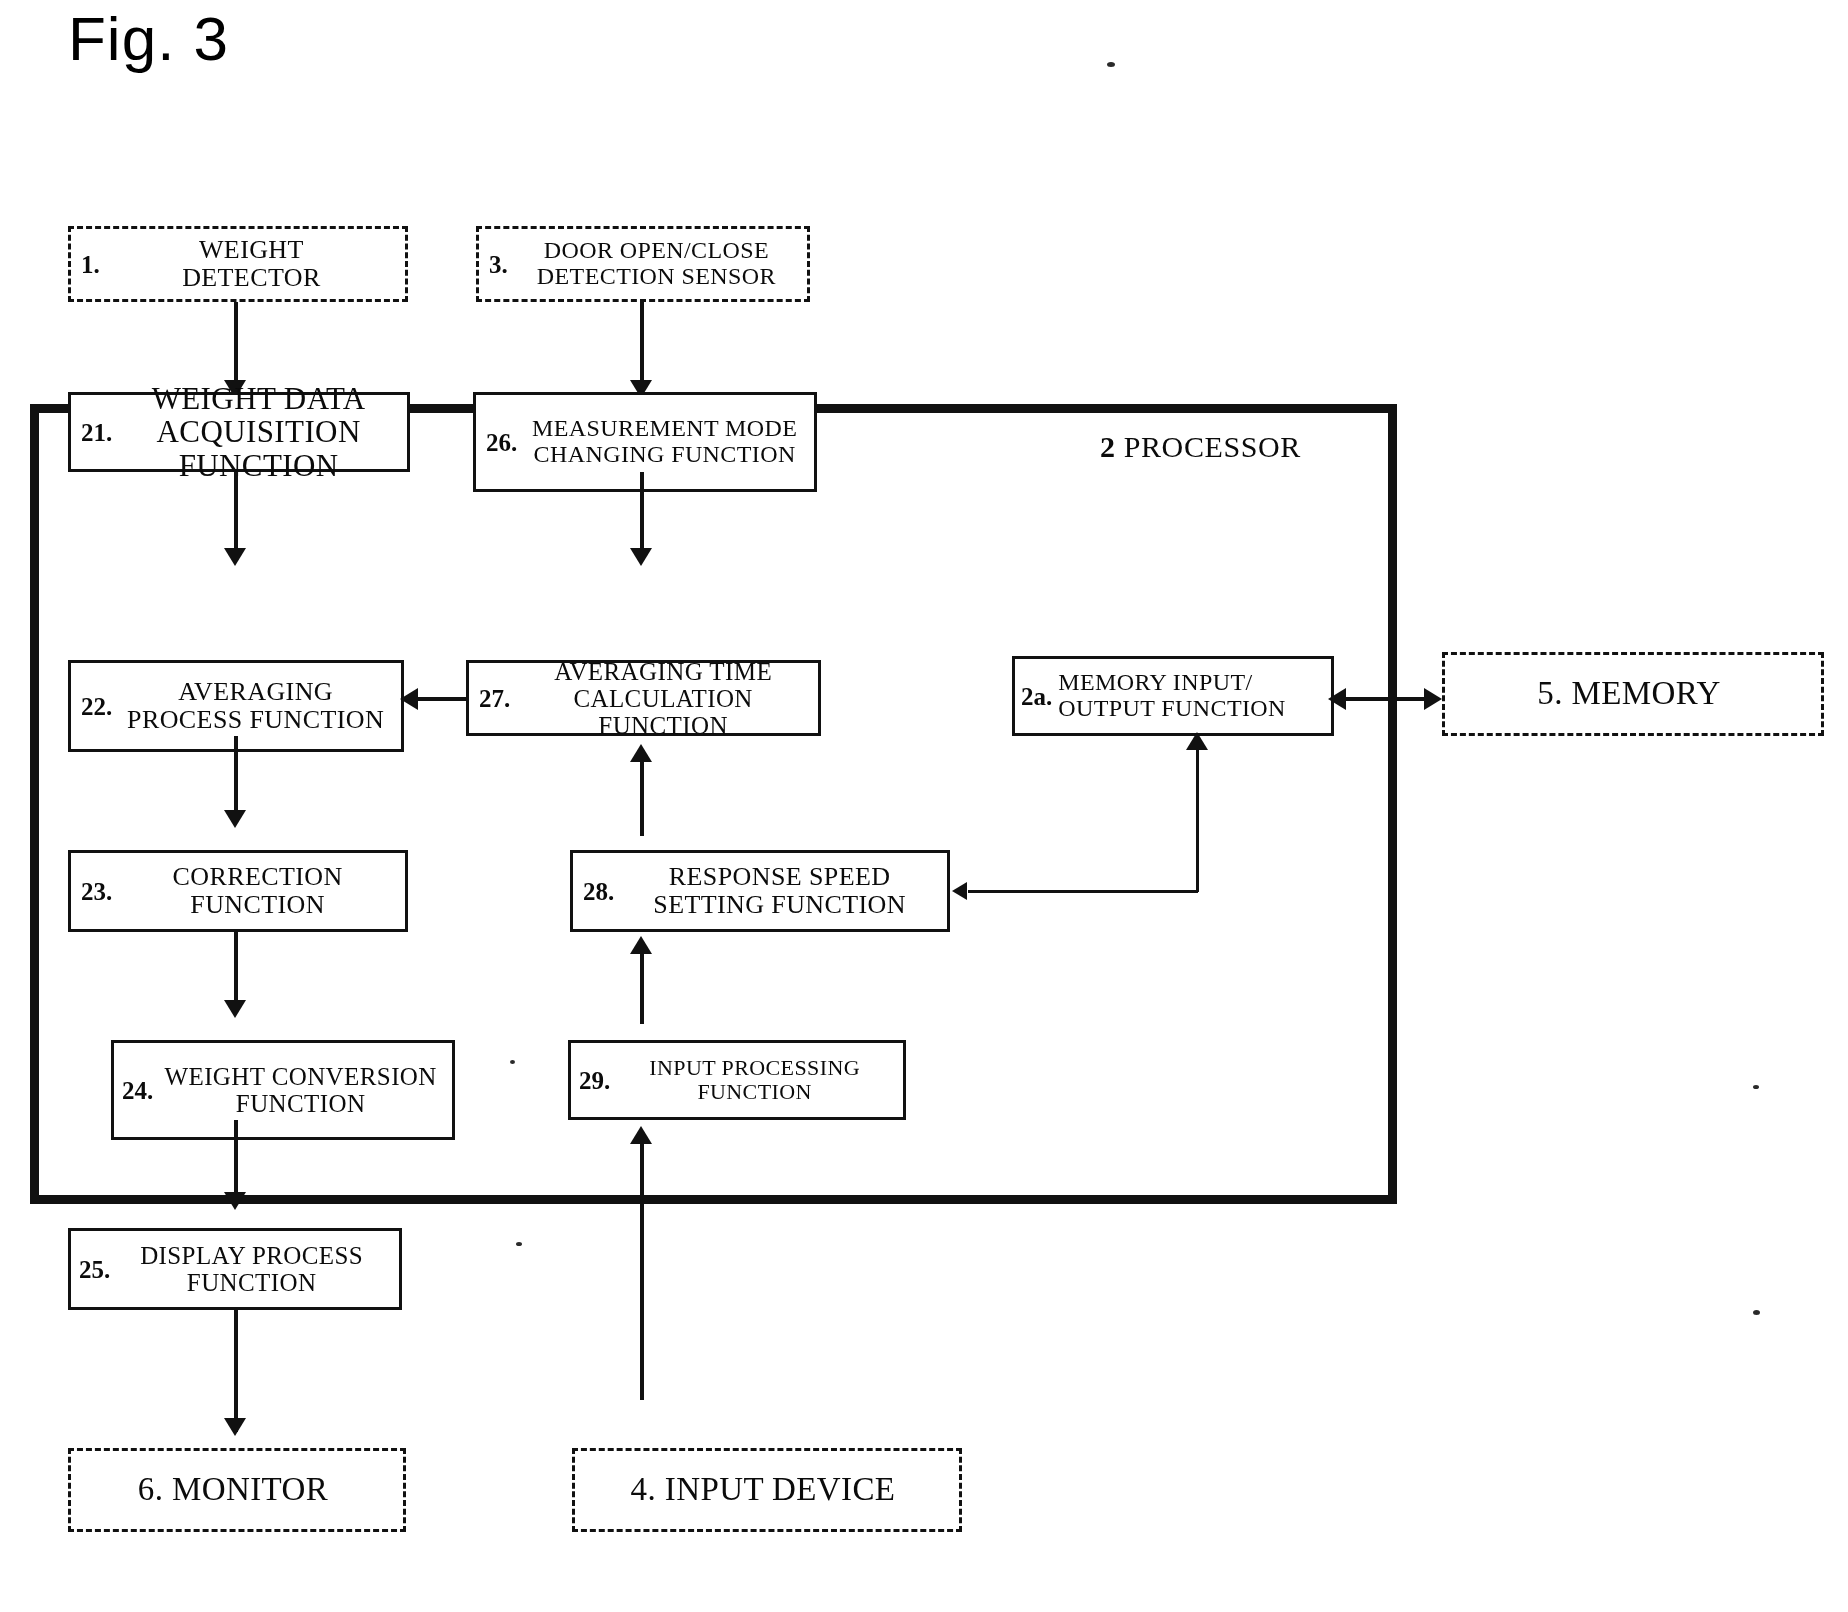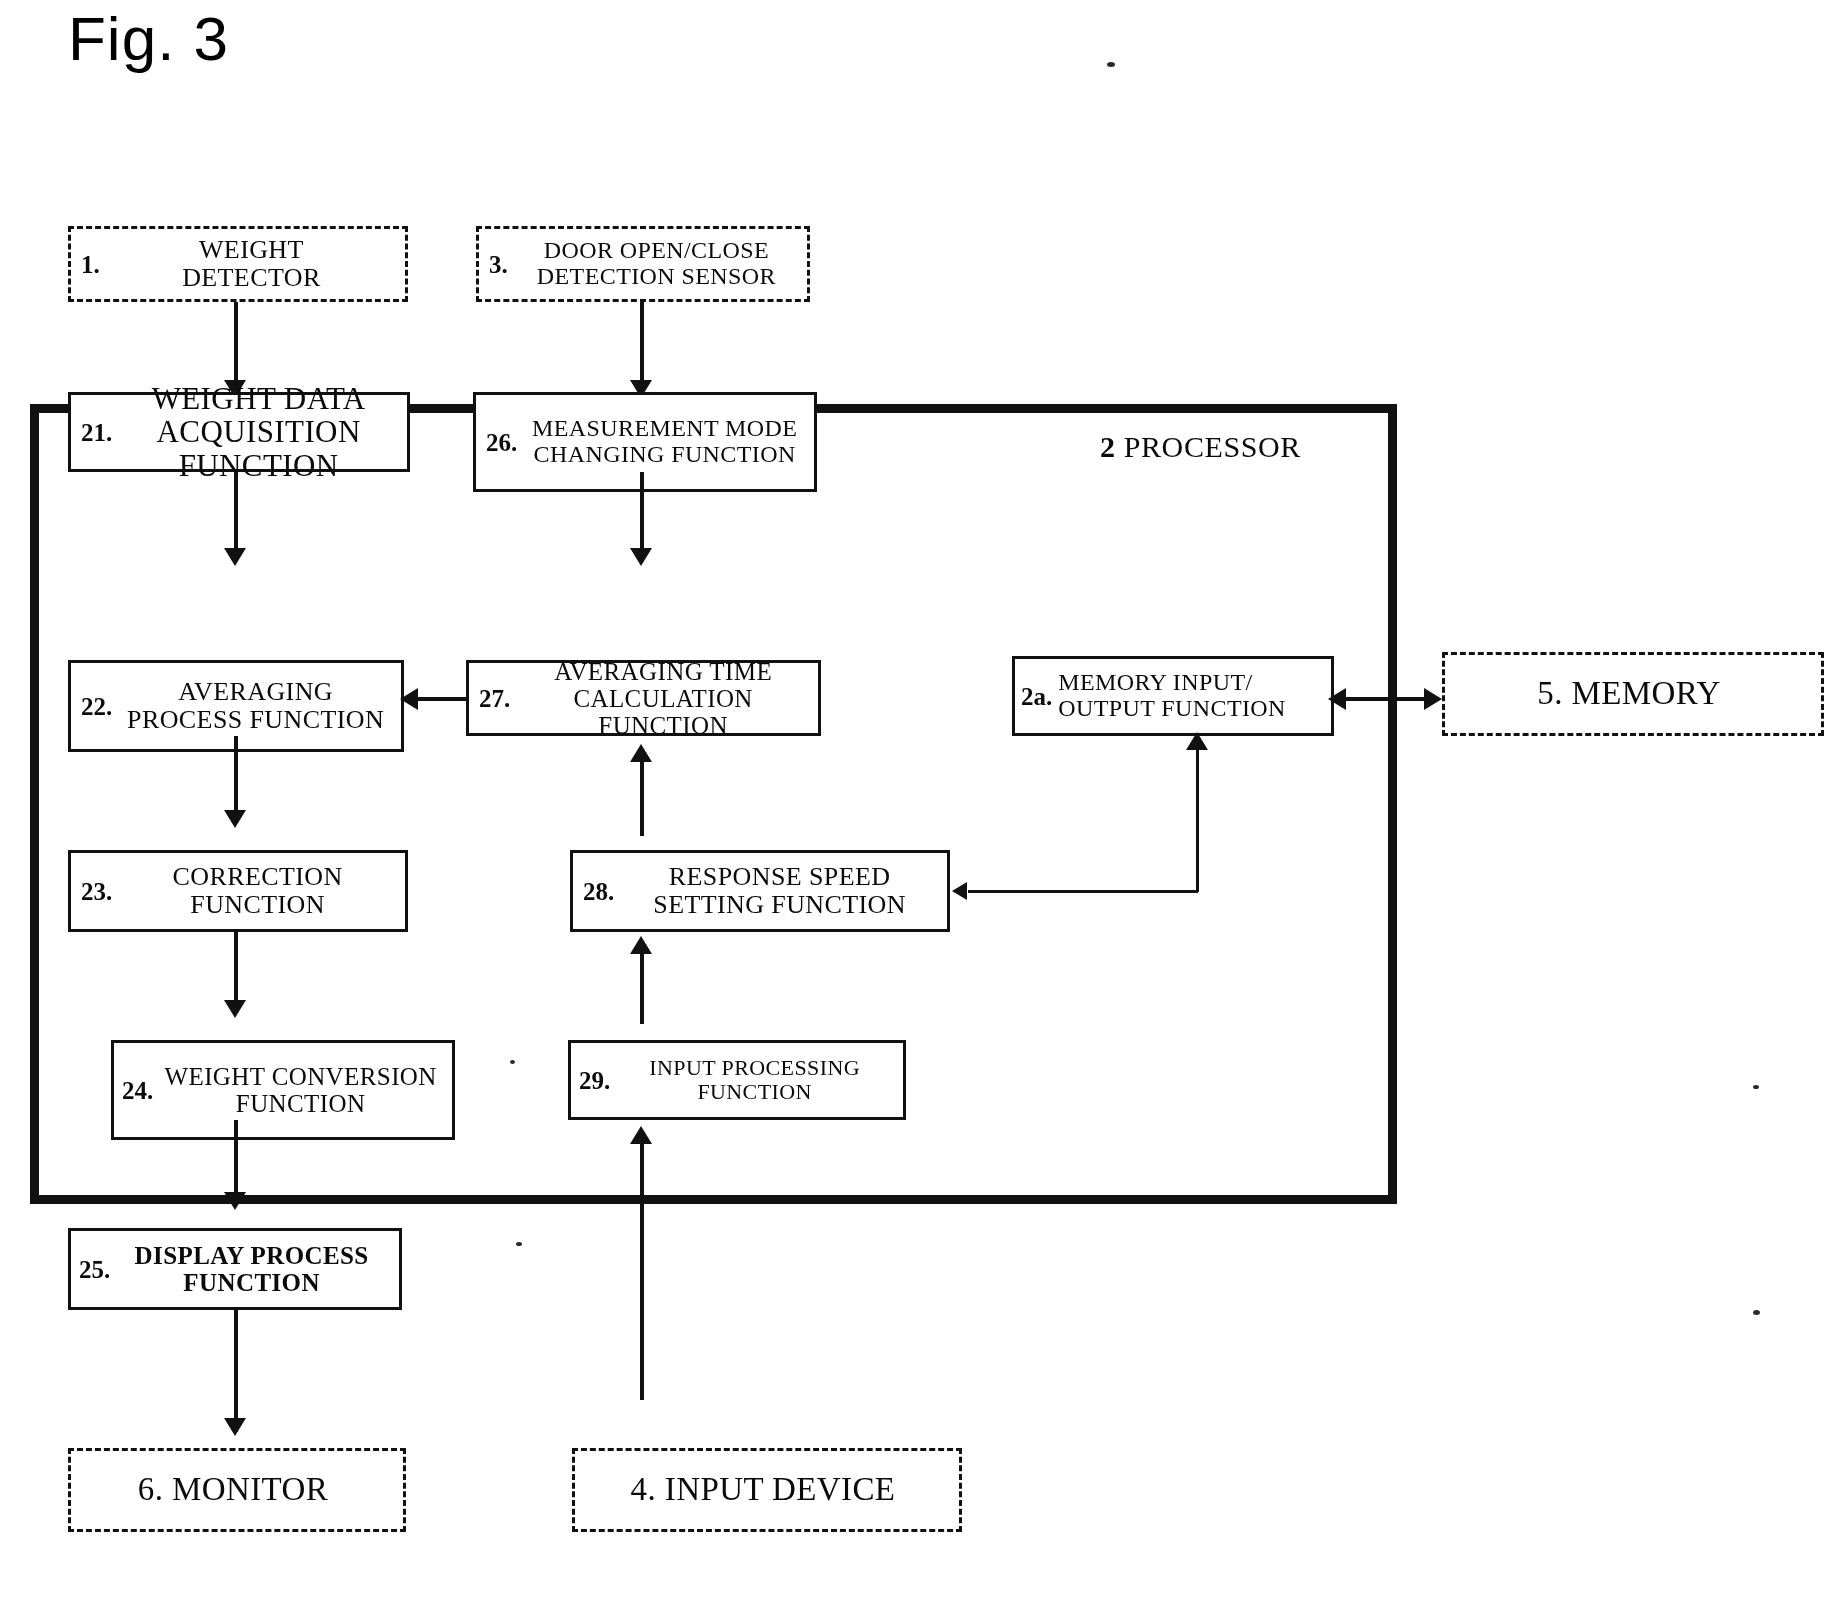--- a/index.html
+++ b/index.html
@@ -243,21 +243,21 @@
   </div>
 
   <div class="vline" style="left:234px;top:1120px;height:76px;"></div>
   <div class="arrow-down" style="left:224px;top:1192px;"></div>
 
   <div class="vline" style="left:640px;top:1140px;height:260px;"></div>
   <div class="arrow-up" style="left:630px;top:1126px;"></div>
 
   <div class="box solid" style="left:68px;top:1228px;width:334px;height:82px;">
     <span class="num" style="padding-left:8px;padding-right:2px;">25.</span>
-    <span class="lbl" style="font-size:25px;font-weight:bold;">
+    <span class="lbl" style="font-size:25px;">
       <span>DISPLAY PROCESS</span>
       <span class="l2">FUNCTION</span>
     </span>
   </div>
 
   <div class="vline" style="left:234px;top:1310px;height:122px;"></div>
   <div class="arrow-down" style="left:224px;top:1418px;"></div>
 
   <div class="box dashed" style="left:68px;top:1448px;width:338px;height:84px;">
     <span class="lbl" style="font-size:33px;">

